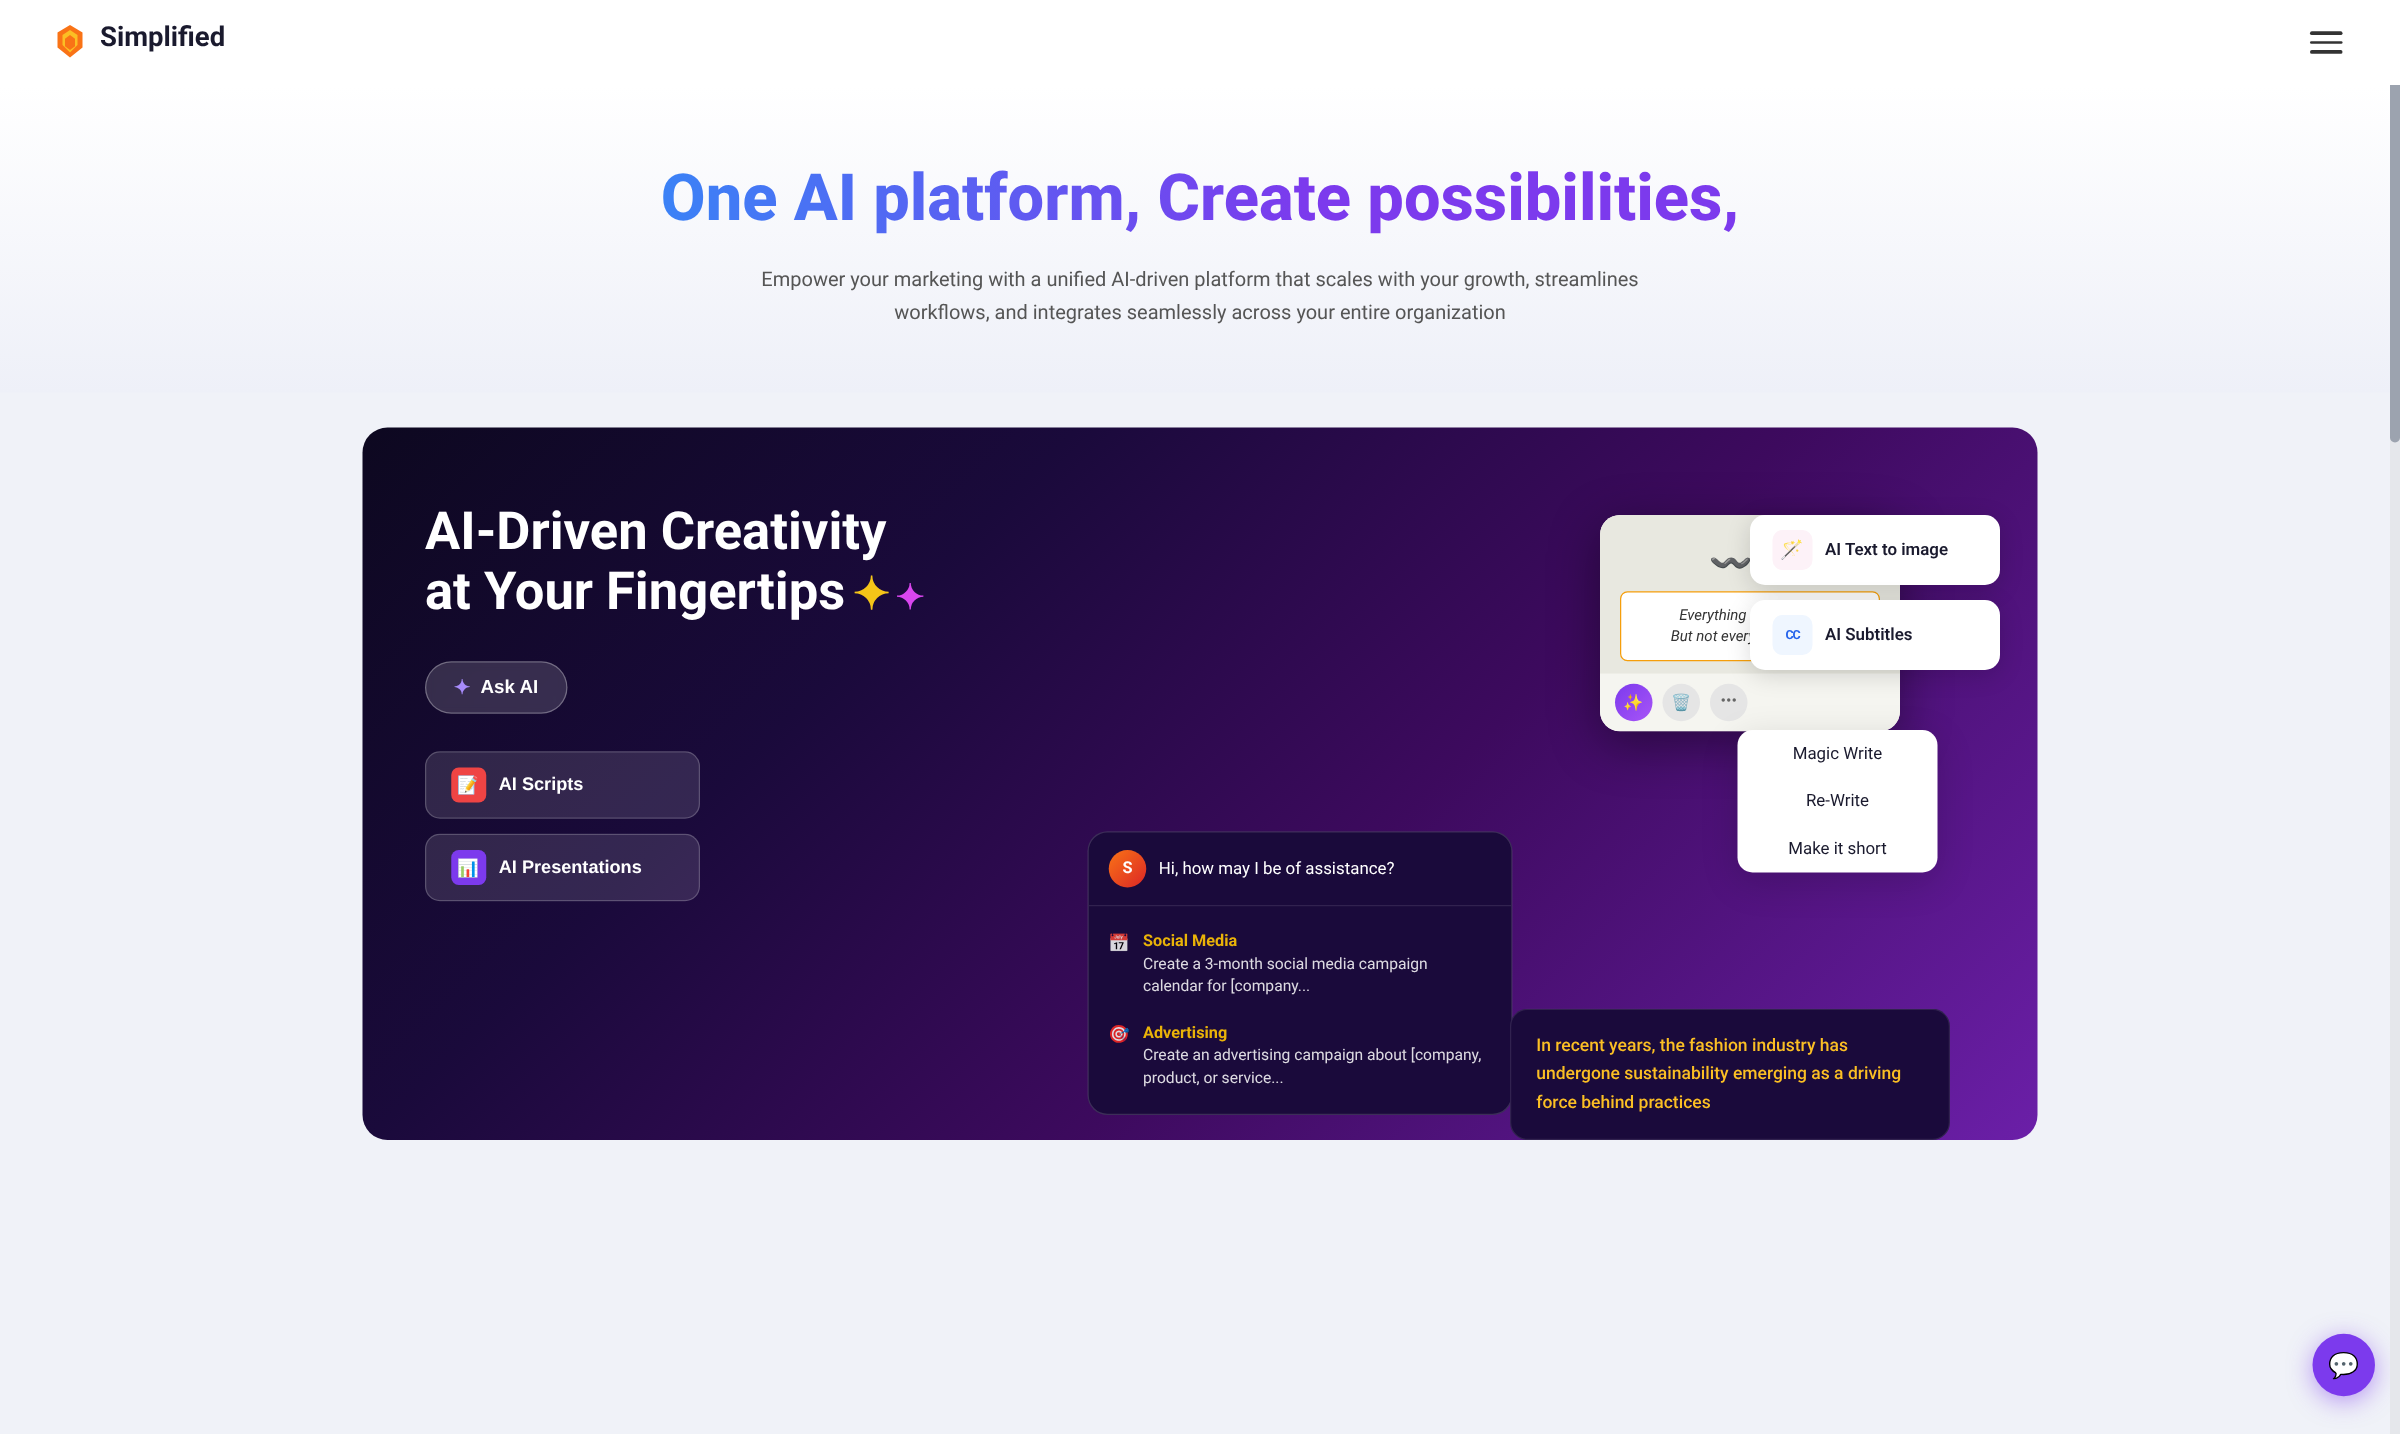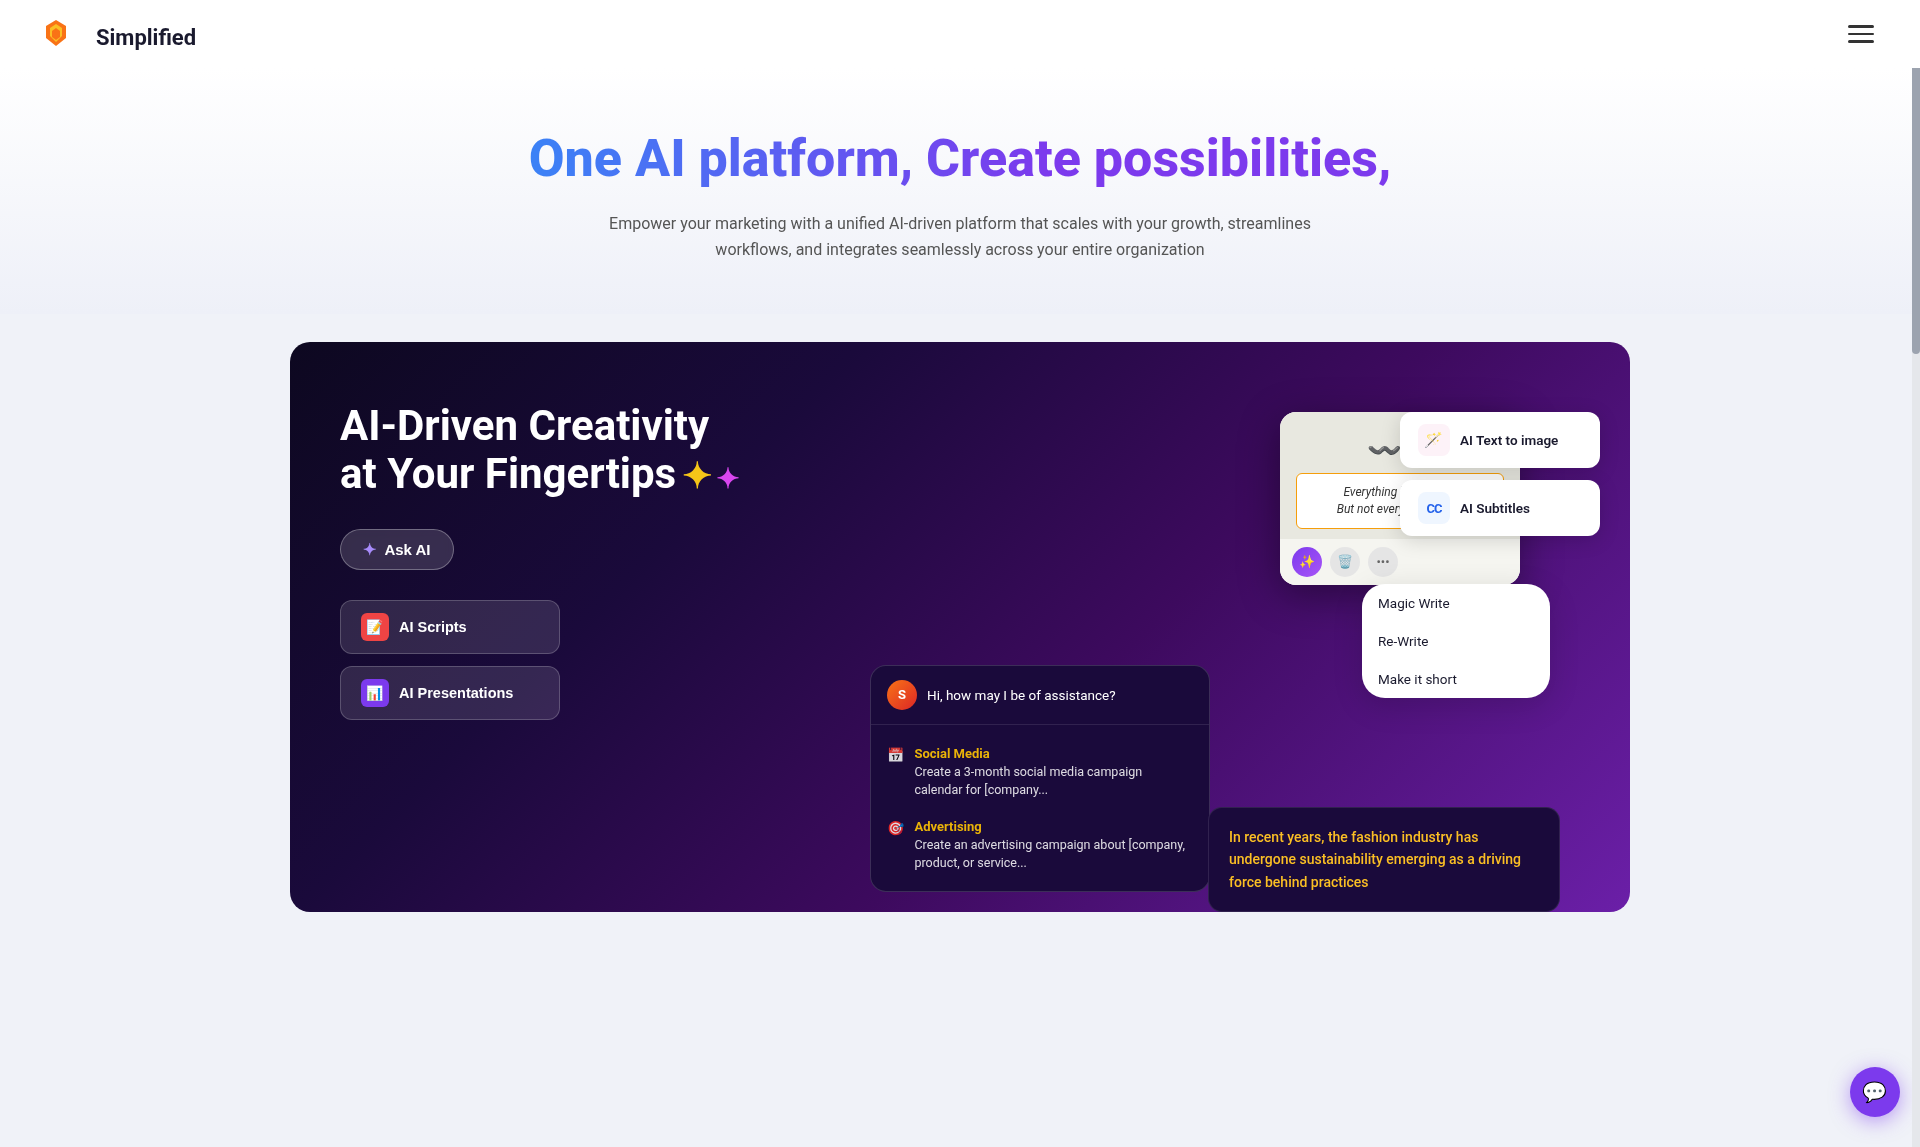--- a/index.html
+++ b/index.html
@@ -15,22 +15,22 @@
       display: flex;
       align-items: center;
       justify-content: space-between;
       padding: 18px 40px;
       background: white;
       position: relative;
       z-index: 10;
     }
     .logo-wrap {
       display: flex;
-      align-items: flex-end;
-      gap: 24px;
+      align-items: flex-start;
+      gap: 8px;
     }
     .logo-icon {
       width: 32px;
       height: 32px;
     }
     .logo-text {
       font-size: 22px;
       font-weight: 700;
       color: #1a1a2e;
     }
@@ -304,24 +304,25 @@
       background: #e5e5e5;
       color: #666;
     }
 
     
     .context-menu {
       position: absolute;
       top: 192px;
       right: 30px;
       background: white;
-      border-radius: 23px;
+      border-radius: 12px;
       box-shadow: 0 8px 30px rgba(0,0,0,0.15);
-      width: 188px;
+      width: 160px;
       overflow: hidden;
+      text-align: center;
     }
     .context-item {
       padding: 11px 16px;
       font-size: 13.5px;
       color: #1a1a2e;
       cursor: pointer;
     }
 
     
     .right-cards {
@@ -484,21 +485,21 @@
       <div class="context-item">Re-Write</div>
       <div class="context-item">Make it short</div>
     </div>
 
     <div class="right-cards">
       <div class="floating-card">
         <div class="floating-icon pink">🪄</div>
         <span>AI Text to image</span>
       </div>
       <div class="floating-card">
-        <div class="floating-icon blue" style="font-size:13px;font-weight:700;letter-spacing:-1px;">CC</div>
+        <div class="floating-icon blue" style="font-size:10px;font-weight:700;letter-spacing:-1px;">CC</div>
         <span>AI Subtitles</span>
       </div>
     </div>
 
     <div class="chat-bubble">
       <div class="chat-header">
         <div class="chat-avatar">S</div>
         <span class="chat-msg">Hi, how may I be of assistance?</span>
       </div>
       <div class="chat-options">

